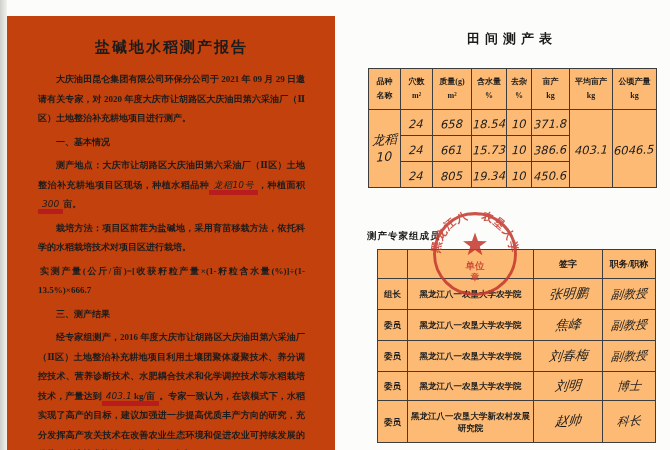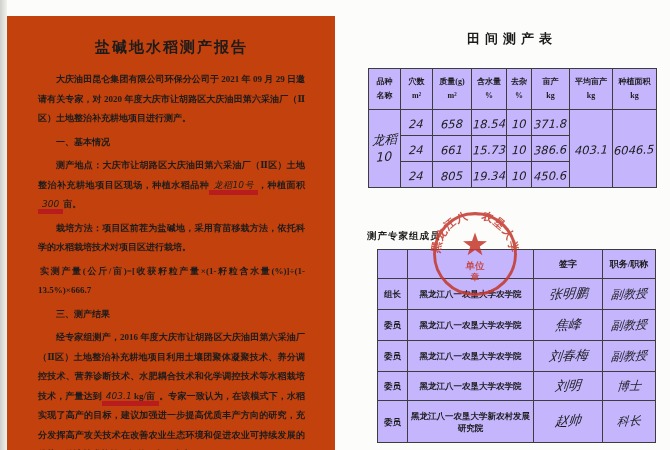--- a/index.html
+++ b/index.html
@@ -14,21 +14,21 @@
   .body{font-size:9px;line-height:19.5px;text-align:justify;margin:4px;font-weight:600;}
   .indent{text-indent:18px;}
   .heading{font-weight:700;text-indent:18px;}
   .formula{font-weight:700;text-indent:2px;}
   .blank{border-bottom:5px solid #b91c1c;padding:0 4px;}
   .hand{font-family:"DejaVu Sans","Liberation Sans",sans-serif;font-style:italic;font-weight:500;}
   
   .page-right{position:absolute;left:335px;top:8px;width:335px;height:450px;}
   .ft-title{position:absolute;left:33px;top:22px;width:288px;text-align:center;
             font-size:13px;font-weight:700;letter-spacing:5px;}
-  table.grid{border-collapse:collapse;table-layout:fixed;background:#c4b5fd;}
+  table.grid{border-collapse:collapse;table-layout:fixed;background:#fdba74;}
   table.grid td,table.grid th{border:1px solid #3d3d3d;text-align:center;vertical-align:middle;
             padding:0;overflow:hidden;}
   .field-table{position:absolute;left:33px;top:60px;width:288px;}
   .field-table th{height:40px;font-size:8px;font-weight:700;}
   .field-table td{height:25px;}
   .hl{display:block;line-height:14px;}
   .hw{display:inline-block;font-family:"DejaVu Sans","Liberation Sans",sans-serif;
       font-style:italic;font-size:11.5px;font-weight:500;transform:rotate(-2deg) skewX(-5deg);}
   .hw-big{font-size:12.5px;transform:rotate(-5deg) skewX(-6deg);}
   .exp-label{position:absolute;left:32px;top:222px;font-size:9.5px;font-weight:700;letter-spacing:1px;}
@@ -122,21 +122,21 @@
             </th>
         <th>
               <span class="hl">亩产</span>
               <span class="hl">kg</span>
             </th>
         <th>
               <span class="hl">平均亩产</span>
               <span class="hl">kg</span>
             </th>
         <th>
-              <span class="hl">种植面积</span>
+              <span class="hl">公顷产量</span>
               <span class="hl">kg</span>
             </th>
       </tr>
       <tr>
         <td rowspan="3"><span class="hw hw-big">龙稻10</span></td>
         <td><span class="hw">24</span></td>
         <td><span class="hw">658</span></td>
         <td><span class="hw">18.54</span></td>
         <td><span class="hw">10</span></td>
         <td><span class="hw">371.8</span></td>

